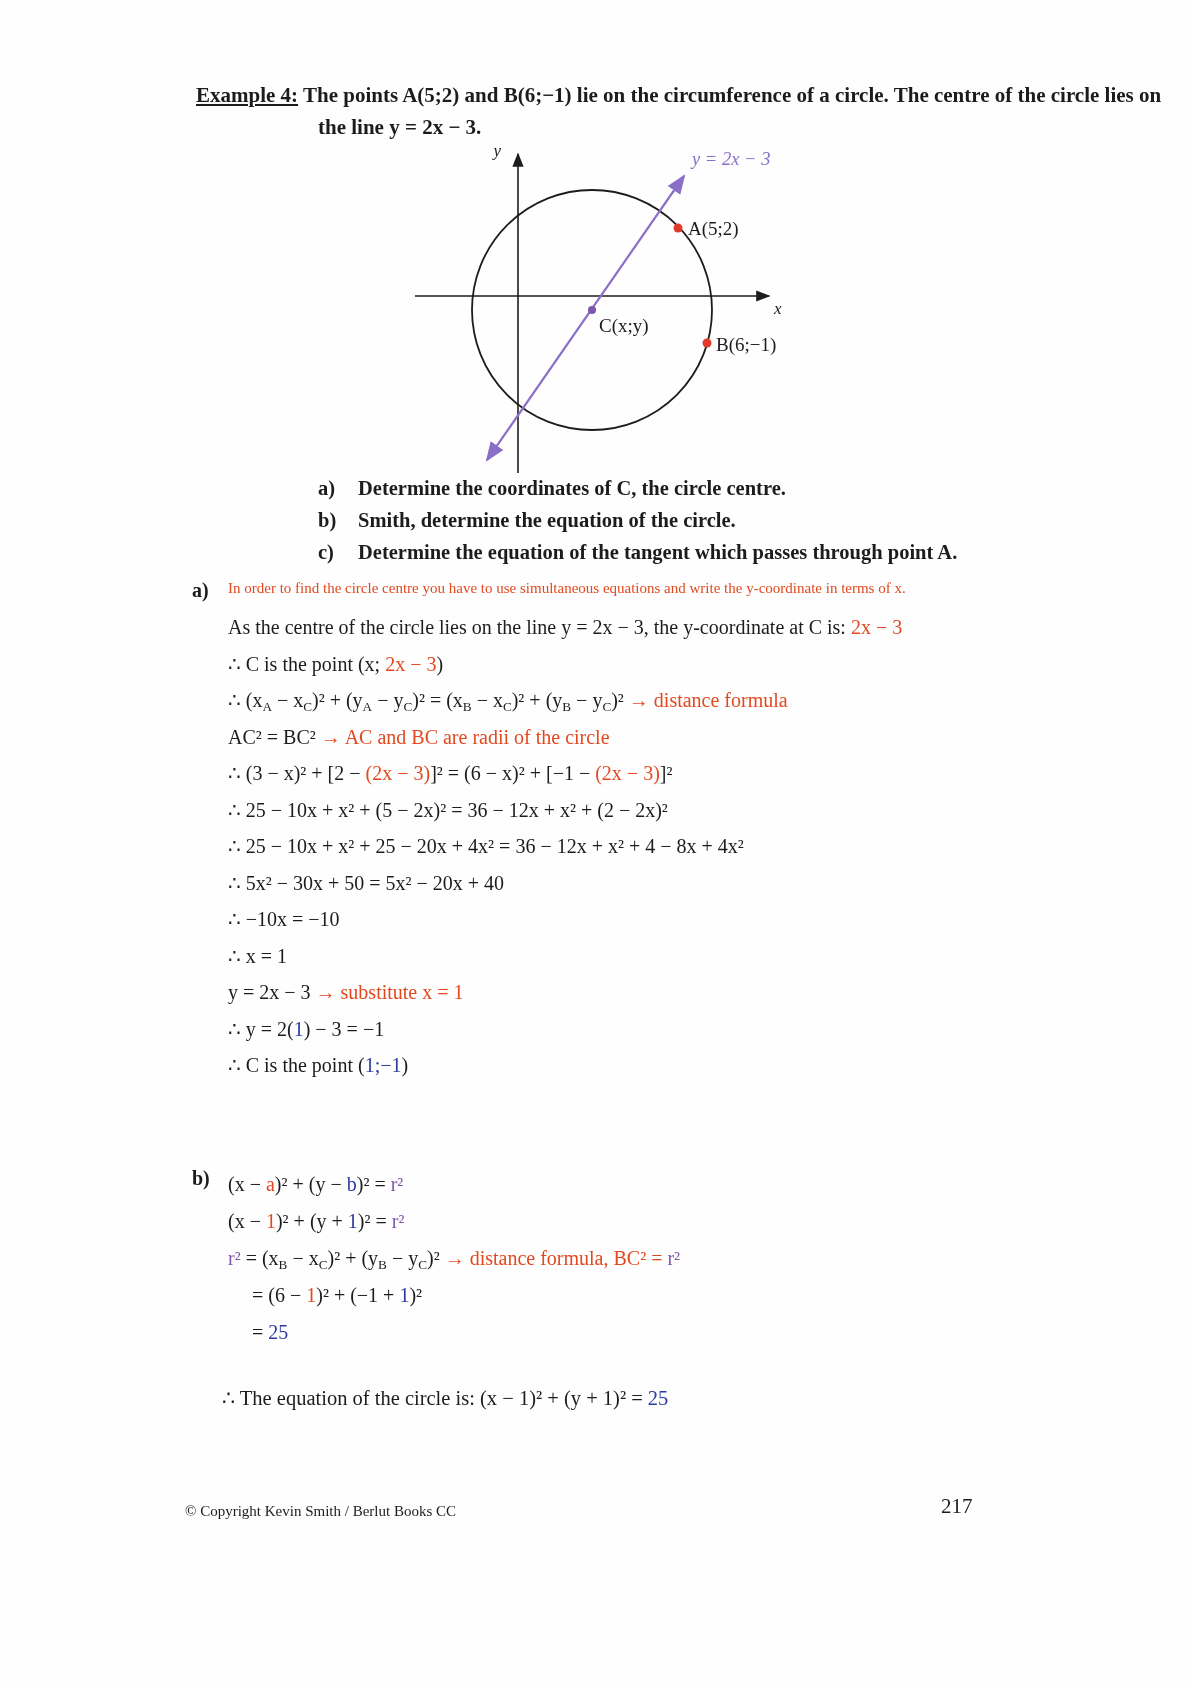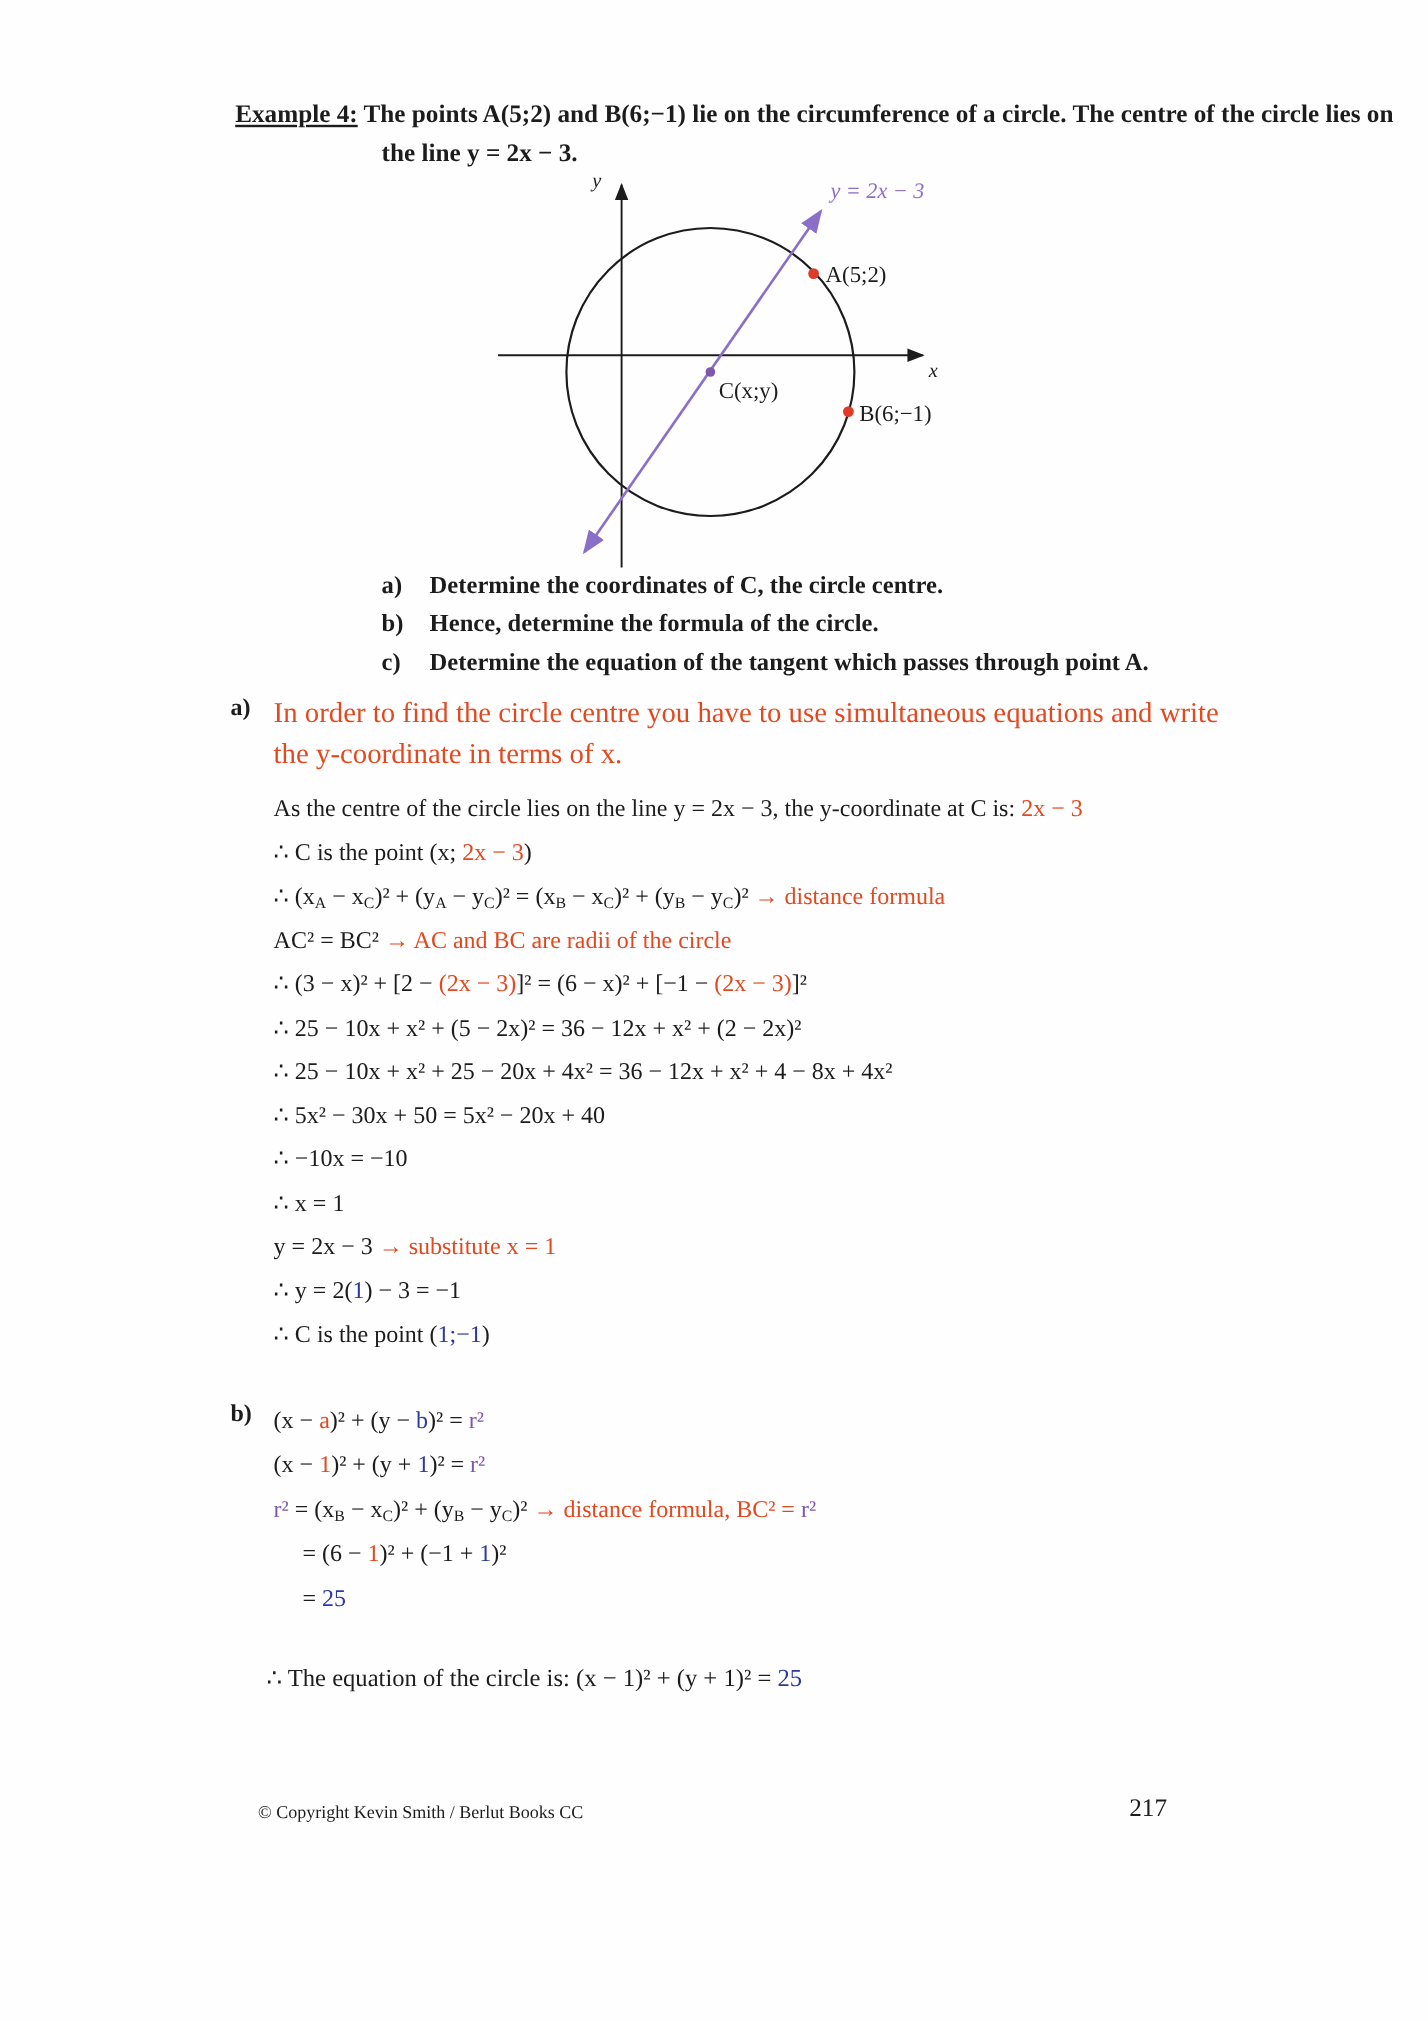--- a/index.html
+++ b/index.html
@@ -34,31 +34,31 @@
   
   .questions{position:absolute; top:472px; left:318px; font-size:20.5px; font-weight:bold;}
   .q-row{display:flex; line-height:32px;}
   .q-label{width:40px; flex:0 0 40px;}
   
   .solution{position:absolute; left:192px; width:860px; display:flex;}
   .solution-a{top:578px;}
   .solution-b{top:1166px;}
   .sol-label{flex:0 0 36px; width:36px; font-weight:bold; font-size:20px; padding-top:1px;}
   .sol-body{flex:1;}
-  .intro{margin:0 0 10px 0; width:800px; font-size:24px; line-height:1.42; color:var(--c-red);}
+  .intro{margin:0 0 10px 0; width:800px; font-size:15px; line-height:1.42; color:var(--c-red);}
   .math-line{font-size:20px; line-height:36.5px; white-space:nowrap;}
   .solution-b .math-line{line-height:37px;}
   .math-line.indent{margin-left:24px;}
   sub{font-size:0.66em; line-height:0; vertical-align:-0.28em;}
   .c-red{color:var(--c-red);}
   .c-blue{color:var(--c-blue);}
   .c-purple{color:var(--c-purple);}
   .conclusion{position:absolute; top:1386px; left:222px; font-size:20.5px; white-space:nowrap;}
   
-  .footer-copy{position:absolute; top:1503px; left:185px; font-size:15px;margin-left:30px;}
+  .footer-copy{position:absolute; top:1503px; left:185px; font-size:15px;}
   .footer-page{position:absolute; top:1494px; left:941px; font-size:21px;}
 </style>
 </head>
 <body>
 
 <div class="page">
 
   <p class="example-head">
     <span class="head-title">Example 4:</span>
     <span>The points A(5;2) and B(6;−1) lie on the circumference of a circle. The centre of the circle lies on the line  y = 2x − 3.</span>
@@ -90,21 +90,21 @@
     </svg>
   </div>
 
   <div class="questions">
     <div class="q-row">
       <span class="q-label">a)</span>
       <span class="q-text">Determine the coordinates of C, the circle centre.</span>
     </div>
     <div class="q-row">
       <span class="q-label">b)</span>
-      <span class="q-text">Hence, determine the formula of the circle.</span>
+      <span class="q-text">Smith, determine the equation of the circle.</span>
     </div>
     <div class="q-row">
       <span class="q-label">c)</span>
       <span class="q-text">Determine the equation of the tangent which passes through point A.</span>
     </div>
   </div>
 
   <div class="solution solution-a">
     <div class="sol-label">a)</div>
     <div class="sol-body">

